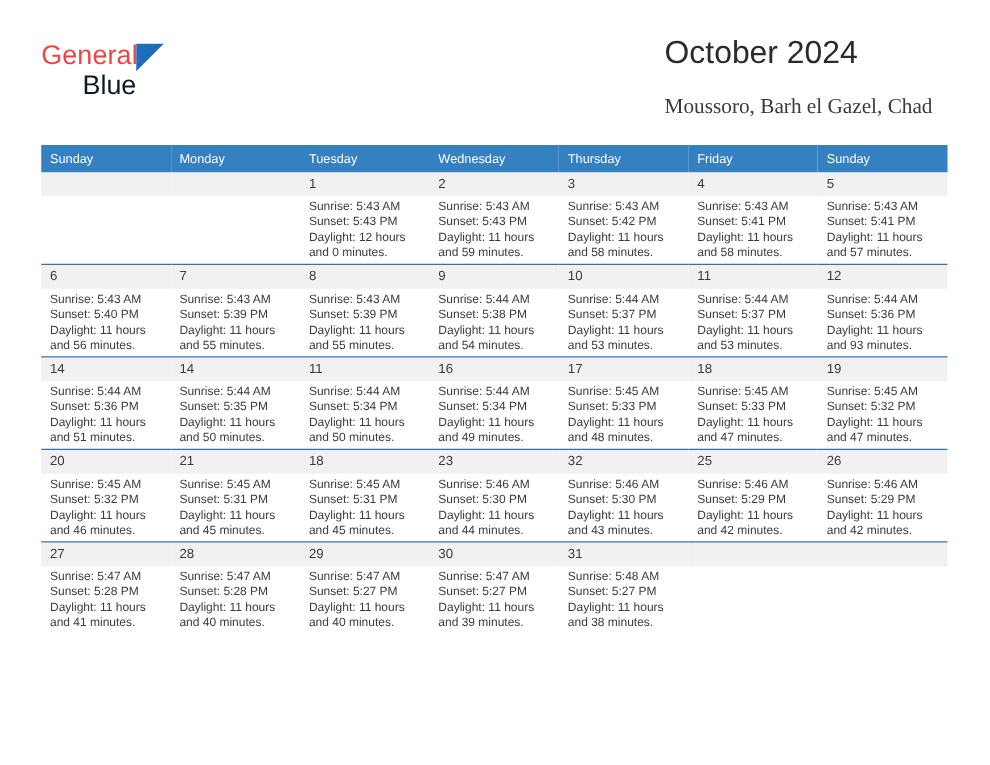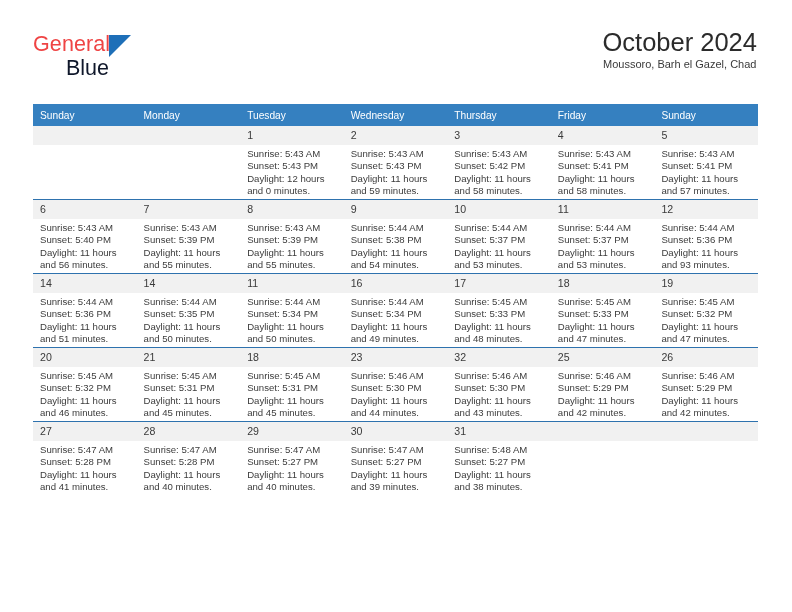--- a/index.html
+++ b/index.html
@@ -61,44 +61,45 @@
     display: block;
     font-size: 21.5px;
     color: #0f172a;
     line-height: 1;
     margin-top: 2px;
     margin-left: 33px;
   }
 
   .title-block {
     position: absolute;
-    right: 0;
+    right: 11px;
     top: 0;
-    text-align: center;
+    text-align: left;
   }
   .cal-title {
     font-size: 25.5px;
     color: #2b2b2b;
     line-height: 1.15;
     font-weight: normal;
     margin: 0;
     white-space: nowrap;
   }
   .cal-subtitle {
-    font-size: 11px;
+    font-size: 17px;
     color: #3a3a3a;
-    margin-top: 1px;
+    margin-top: 18px;
     white-space: nowrap;
+    font-family: Liberation Serif, serif;
   }
 
   
   .calendar {
     position: absolute;
     left: 33px;
-    top: 104px;
+    top: 116px;
     width: 725px;
     border-collapse: collapse;
     table-layout: fixed;
   }
   .calendar th {
     background: #3580c0;
     color: #ffffff;
     font-size: 10.2px;
     font-weight: normal;
     text-align: left;

